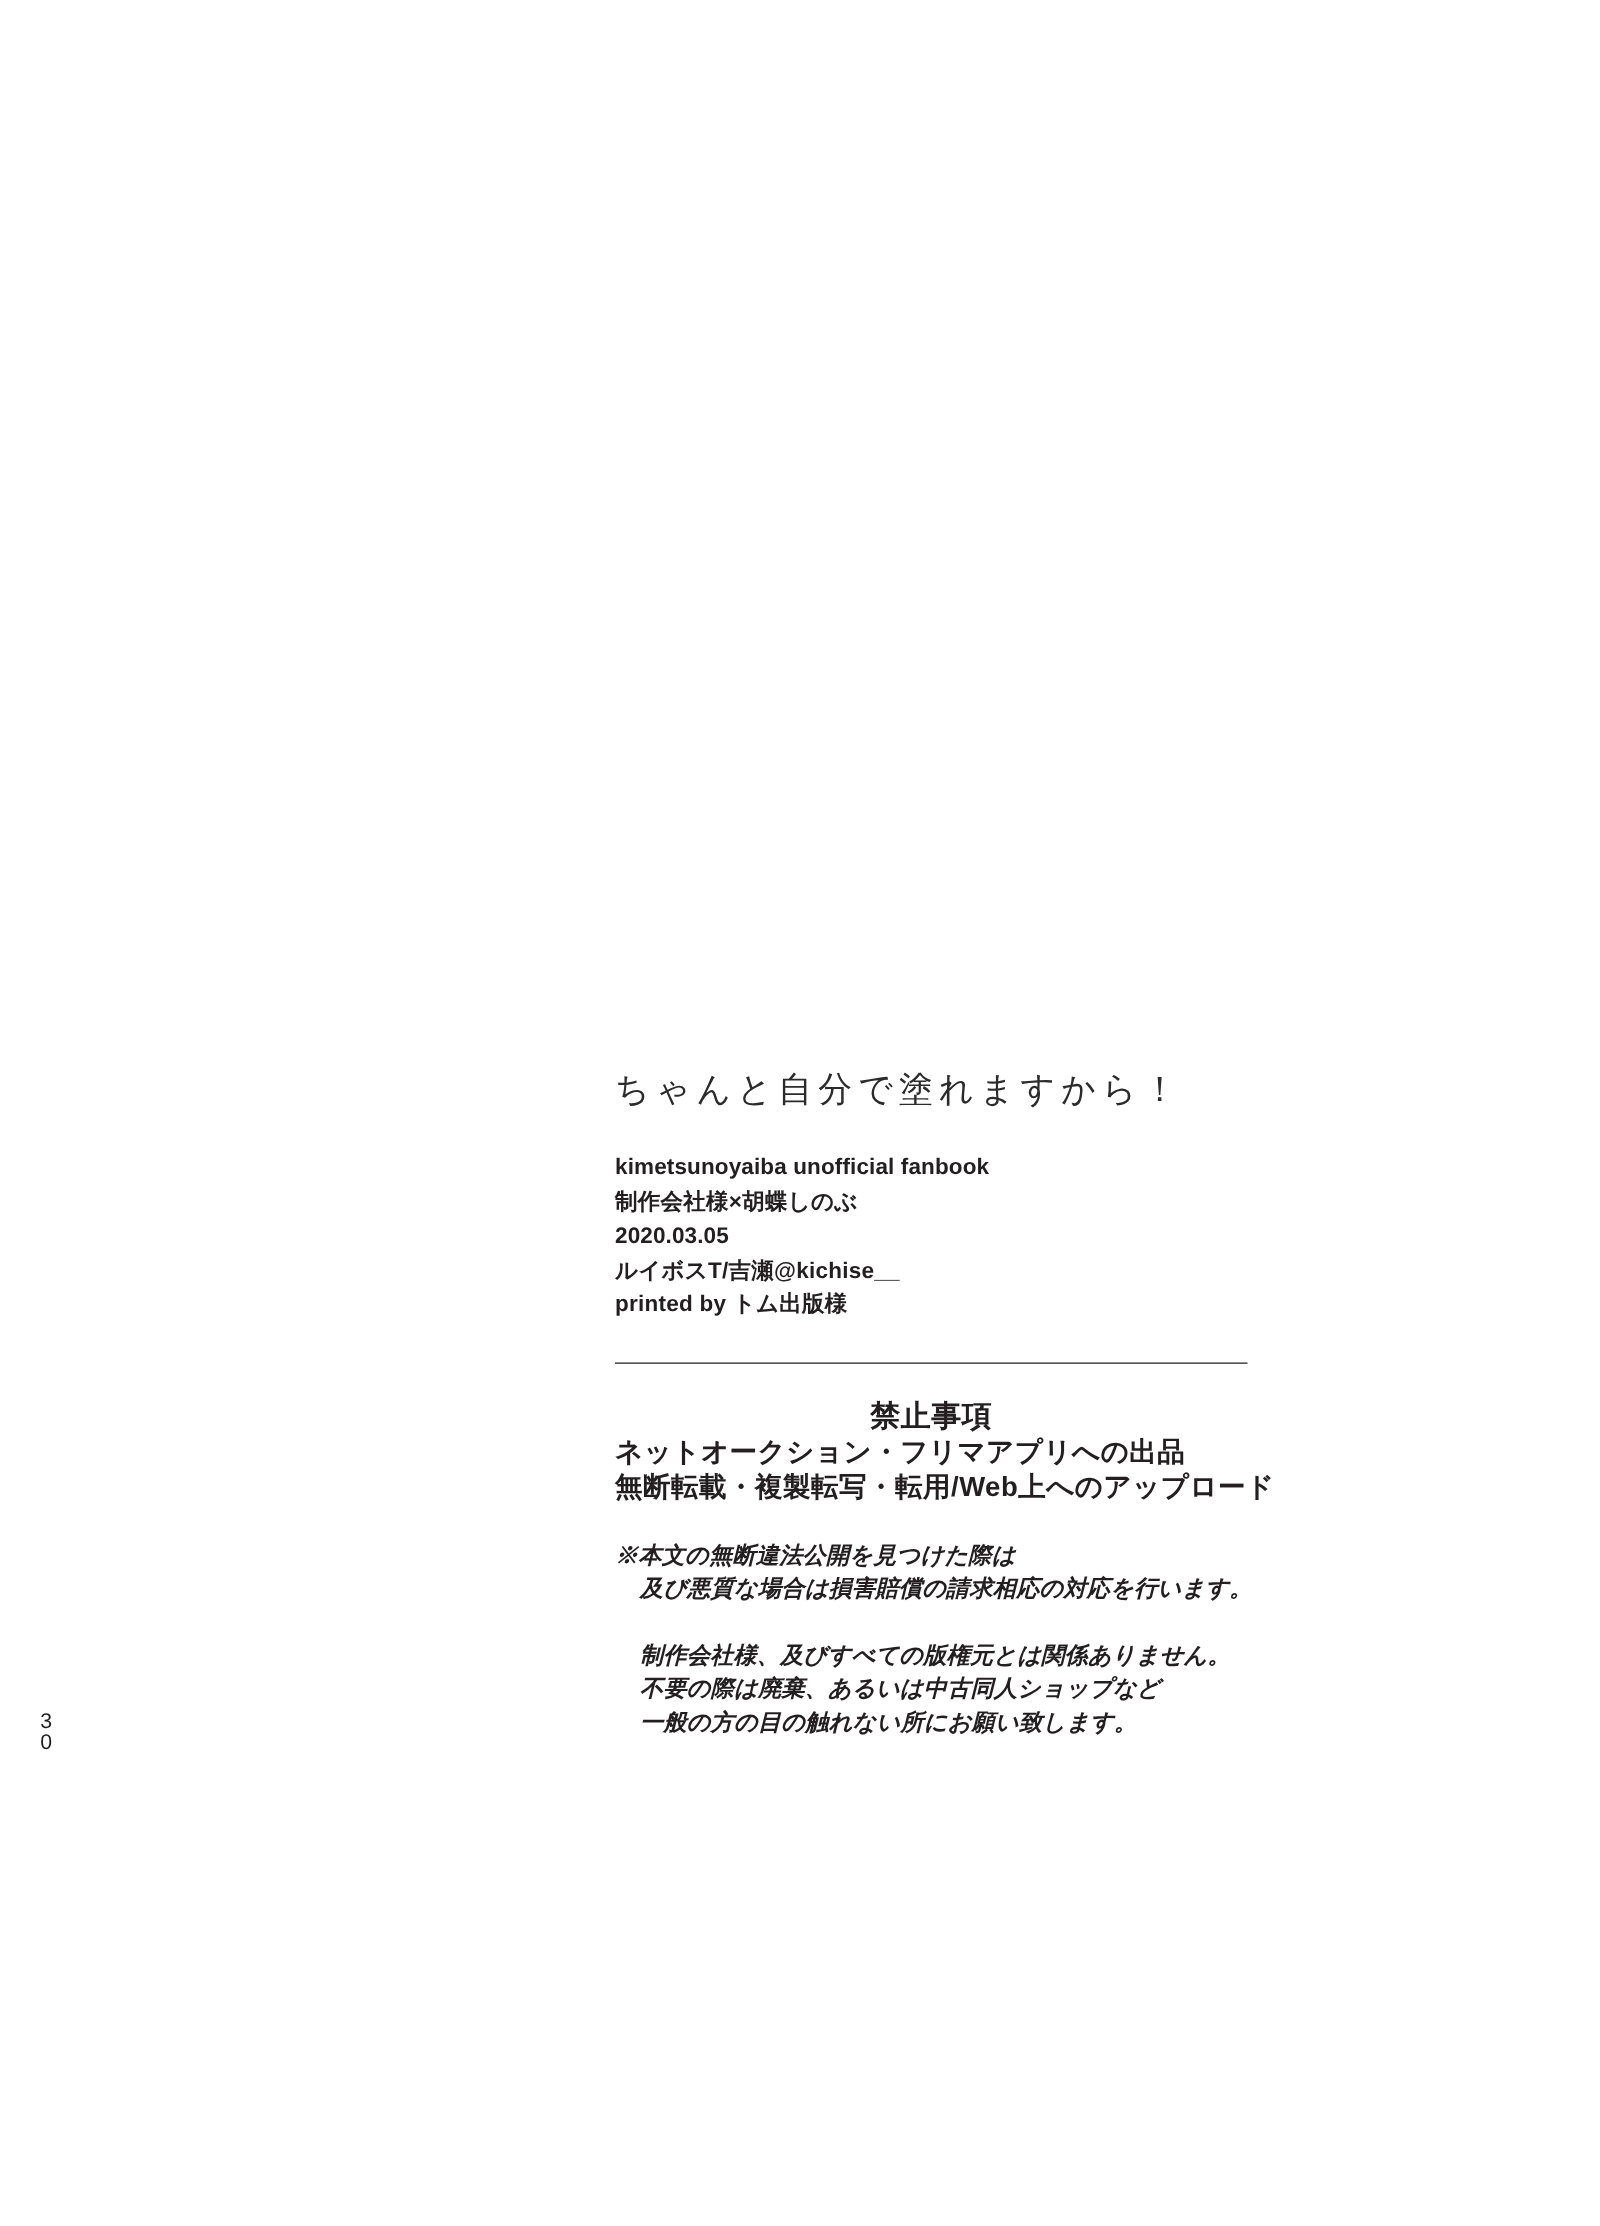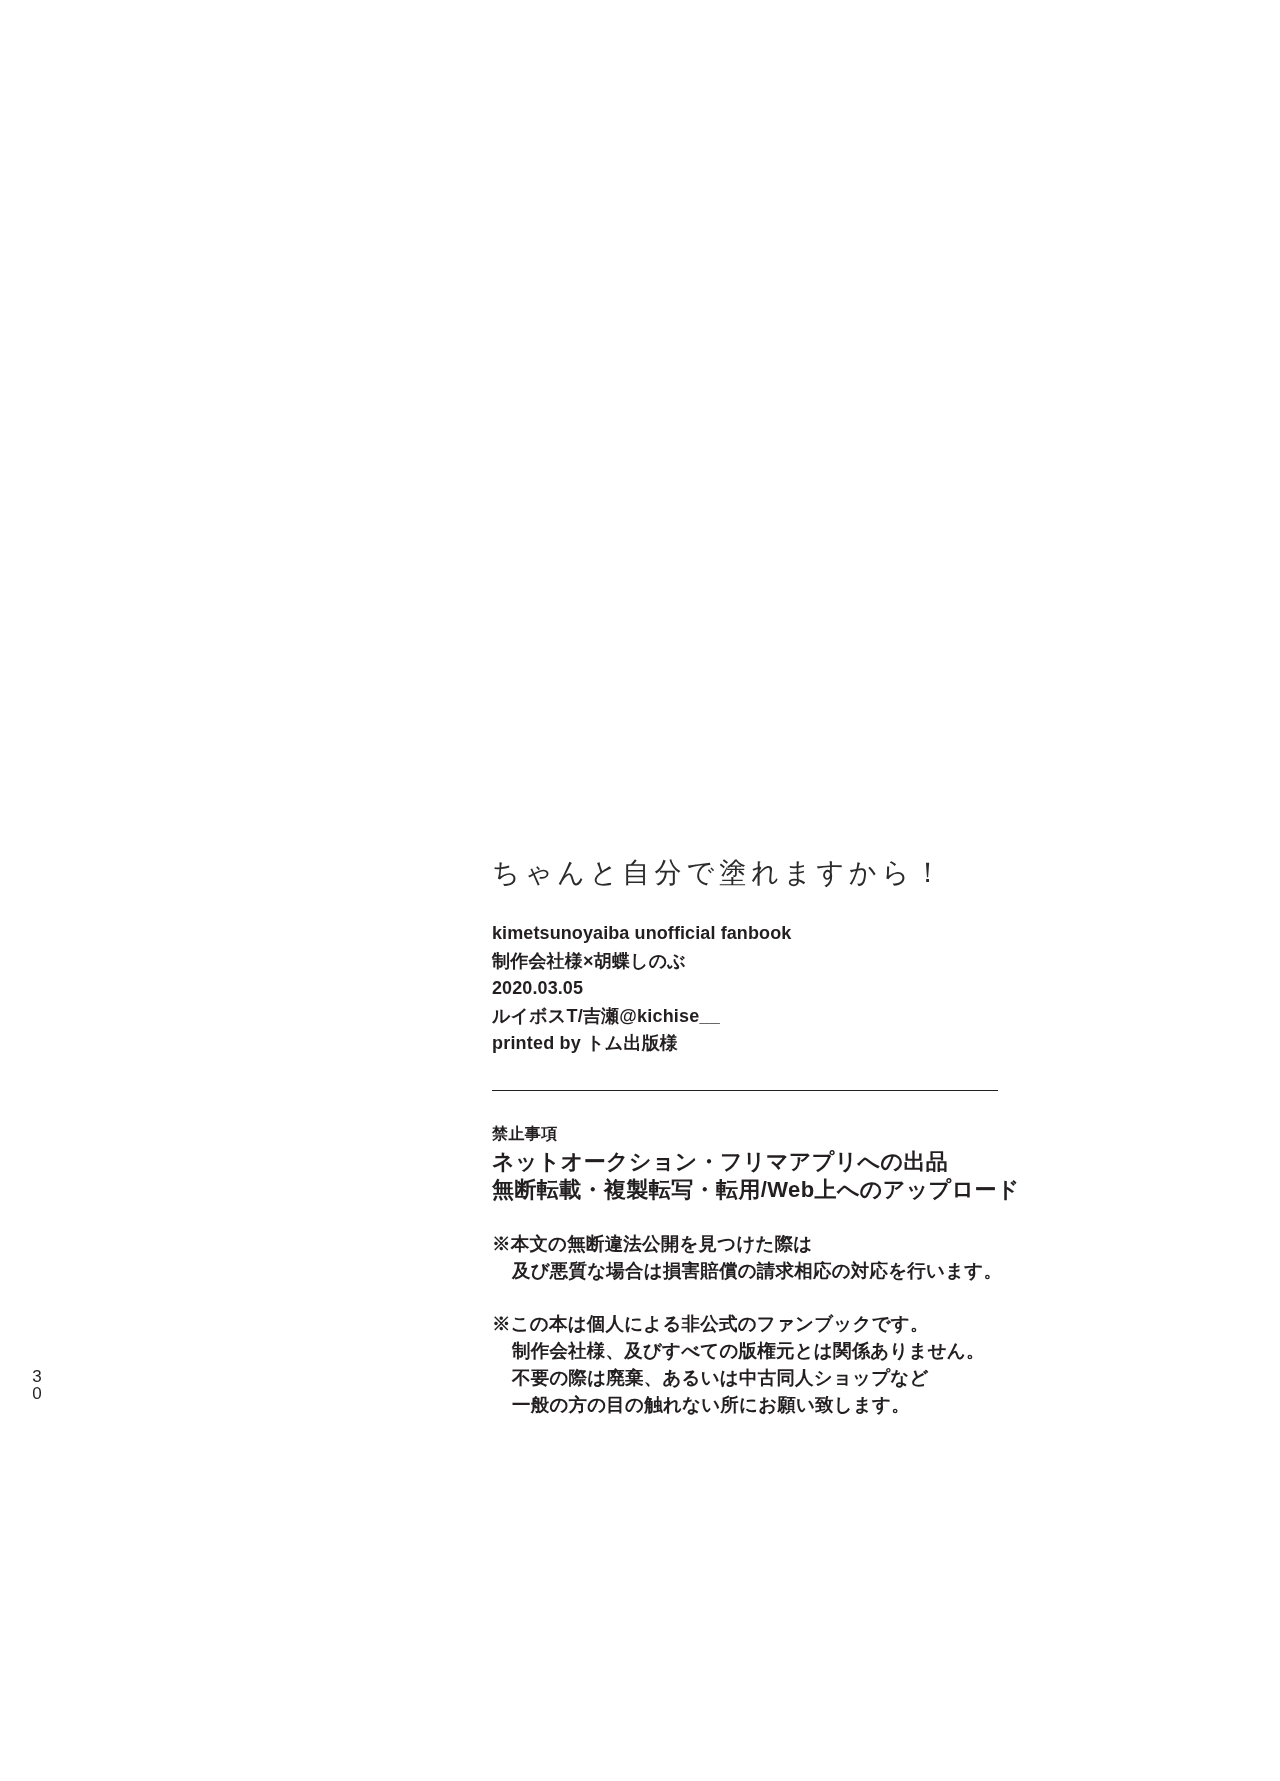--- a/index.html
+++ b/index.html
@@ -71,42 +71,44 @@
     margin-top: 32px;
     width: 506px;
     height: 1px;
     background: #231f20;
   }
 
   .prohibitions {
     margin-top: 29px;
   }
   .prohibitions-heading {
-    font-size: 16px;
+    font-size: 24px;
     line-height: 28px;
     font-weight: 700;
     letter-spacing: 0.4px;
+    text-align: center;
   }
   .prohibitions-line {
     font-size: 22px;
     line-height: 28px;
     font-weight: 700;
     letter-spacing: 0.4px;
     white-space: nowrap;
   }
 
   .note-block {
     margin-top: 26px;
   }
   .note-line {
     font-size: 18.5px;
     line-height: 27px;
     font-weight: 700;
     letter-spacing: 0.2px;
     white-space: nowrap;
+    font-style: italic;
   }
   .note-line.indent {
     padding-left: 20px;
   }
 </style>
 </head>
 <body>
 
 <div class="page-number">
   <span>3</span>
@@ -132,19 +134,18 @@
     <div class="prohibitions-line">ネットオークション・フリマアプリへの出品</div>
     <div class="prohibitions-line">無断転載・複製転写・転用/Web上へのアップロード</div>
   </div>
 
   <div class="note-block">
     <div class="note-line">※本文の無断違法公開を見つけた際は</div>
     <div class="note-line indent">及び悪質な場合は損害賠償の請求相応の対応を行います。</div>
   </div>
 
   <div class="note-block">
-    <div class="note-line">※この本は個人による非公式のファンブックです。</div>
     <div class="note-line indent">制作会社様、及びすべての版権元とは関係ありません。</div>
     <div class="note-line indent">不要の際は廃棄、あるいは中古同人ショップなど</div>
     <div class="note-line indent">一般の方の目の触れない所にお願い致します。</div>
   </div>
 
 </div>
 
 </body></html>

